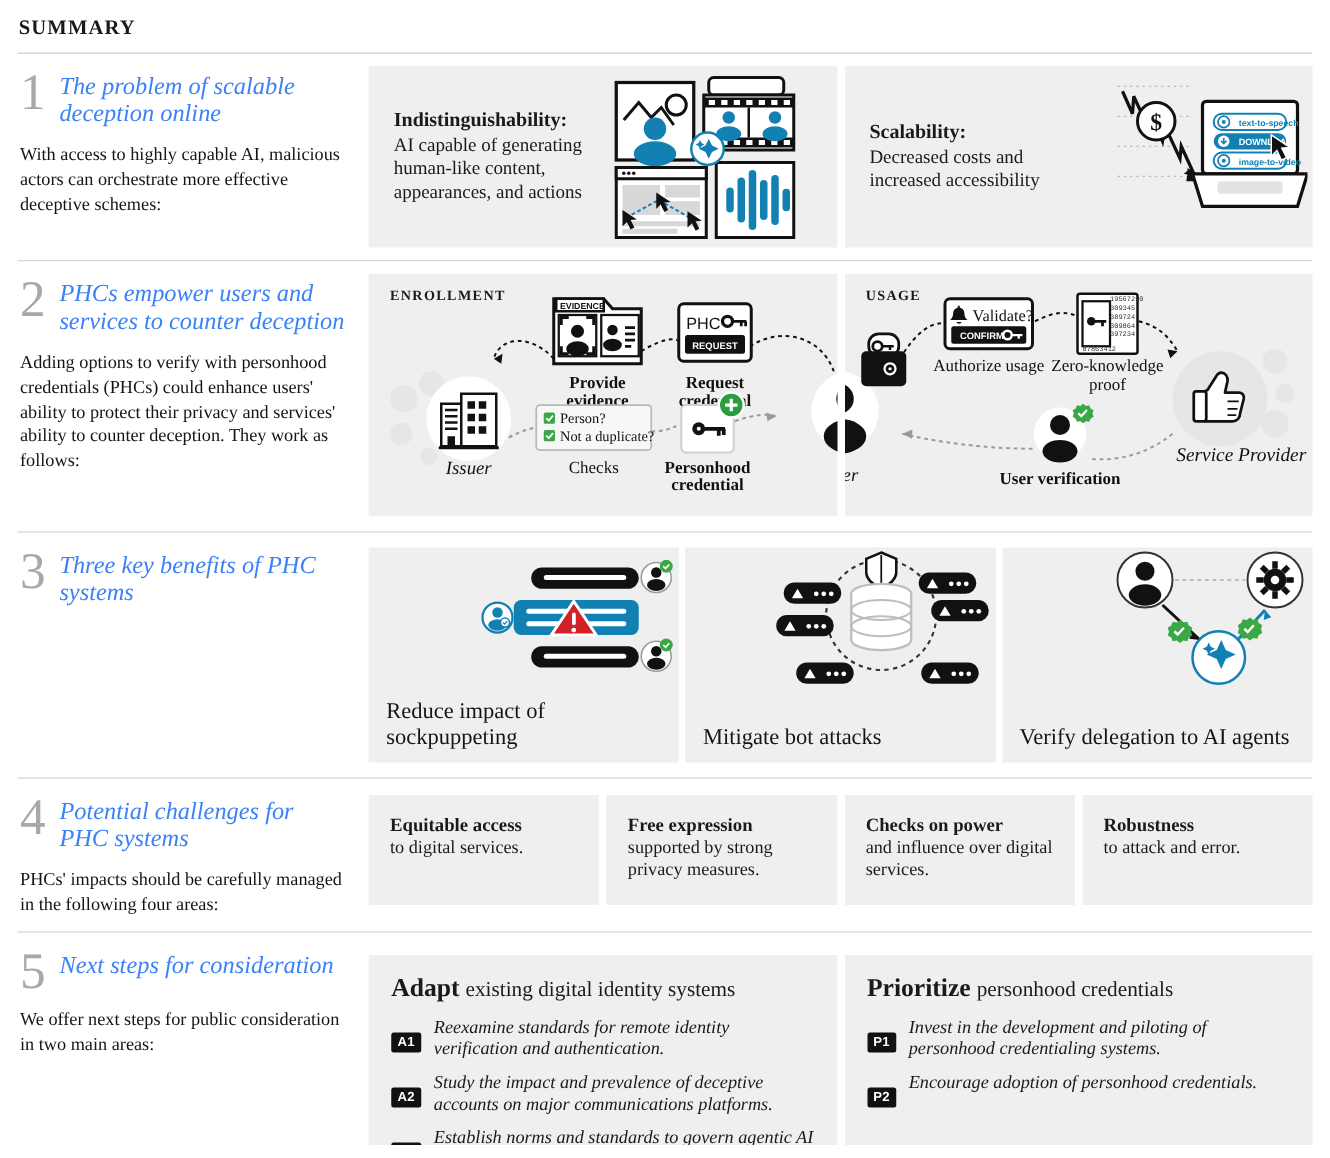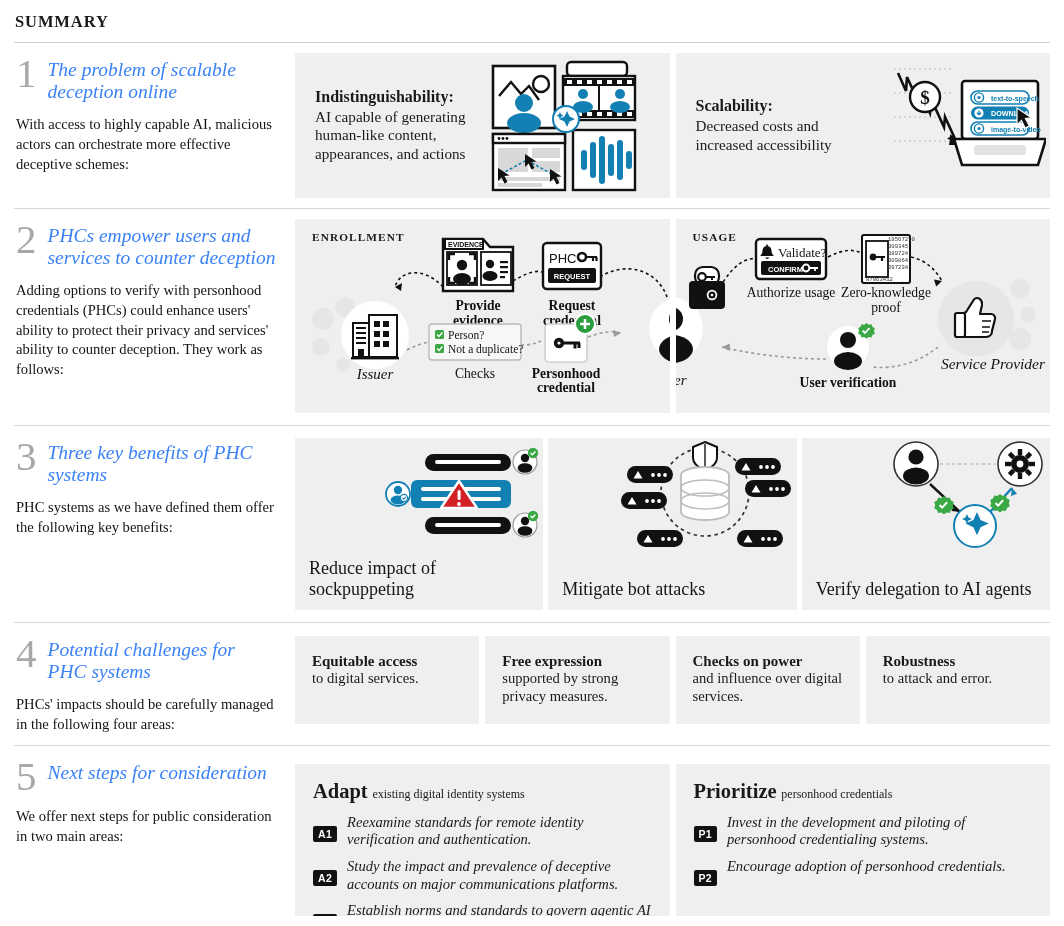--- a/index.html
+++ b/index.html
@@ -71,21 +71,21 @@
   #row4 .right-col { gap: 6px; }
   .p-chal { flex: 1 1 0; height: 88px; padding: 17px 14px 0 17px; }
   .p-chal .c-title { font-weight: bold; font-size: 15px; }
   .p-chal .c-sub { font-size: 14.6px; line-height: 1.22; }
 
   
   #row5 .right-col { gap: 6px; }
   .p-next { flex: 1 1 0; height: 152px; padding: 16px 16px 0 18px; }
   .next-head { font-size: 19px; margin-bottom: 11px; }
   .next-head b { font-weight: bold; font-size: 20.5px; }
-  .next-head span { font-size: 12px; }
+  .next-head span { font-size: 17px; }
   .nx-item { display: flex; gap: 10px; margin-bottom: 9px; align-items: flex-start; }
   .tag {
     background: #111; color: #fff; font-weight: bold; font-size: 10.5px;
     line-height: 14px; padding: 1px 5px; border-radius: 2px; margin-top: 12px;
     font-family: "Liberation Sans", sans-serif; letter-spacing: .3px;
     flex: 0 0 auto;
   }
   .nx-text { font-style: italic; font-size: 14.6px; line-height: 1.21; }
 
   svg { display: block; }
@@ -472,21 +472,20 @@
     </div>
   </div>
   <div class="rule thin"></div>
 
   <div class="row" id="row3">
     <div class="left-col">
       <div class="head">
         <div class="num">3</div>
         <div class="head-title">Three key benefits of PHC systems</div>
       </div>
-      <div class="body-text">PHC systems as we have defined them offer the following key benefits:</div>
     </div>
     <div class="right-col" style="padding:12px 0 12px 0;">
 
       <div class="panel p-benefit">
         <svg viewBox="0 0 240 140" width="240" height="140" style="position:absolute;right:-4px;top:2px;">
           <rect x="118" y="14" width="86" height="17" rx="8.5" fill="#111"></rect>
           <rect x="128" y="20" width="66" height="4" rx="2" fill="#fff"></rect>
           <rect x="104" y="40" width="100" height="28" rx="6" fill="#1380b4"></rect>
           <rect x="114" y="47" width="80" height="4" rx="2" fill="#fff"></rect>
           <rect x="114" y="57" width="80" height="4" rx="2" fill="#fff"></rect>

